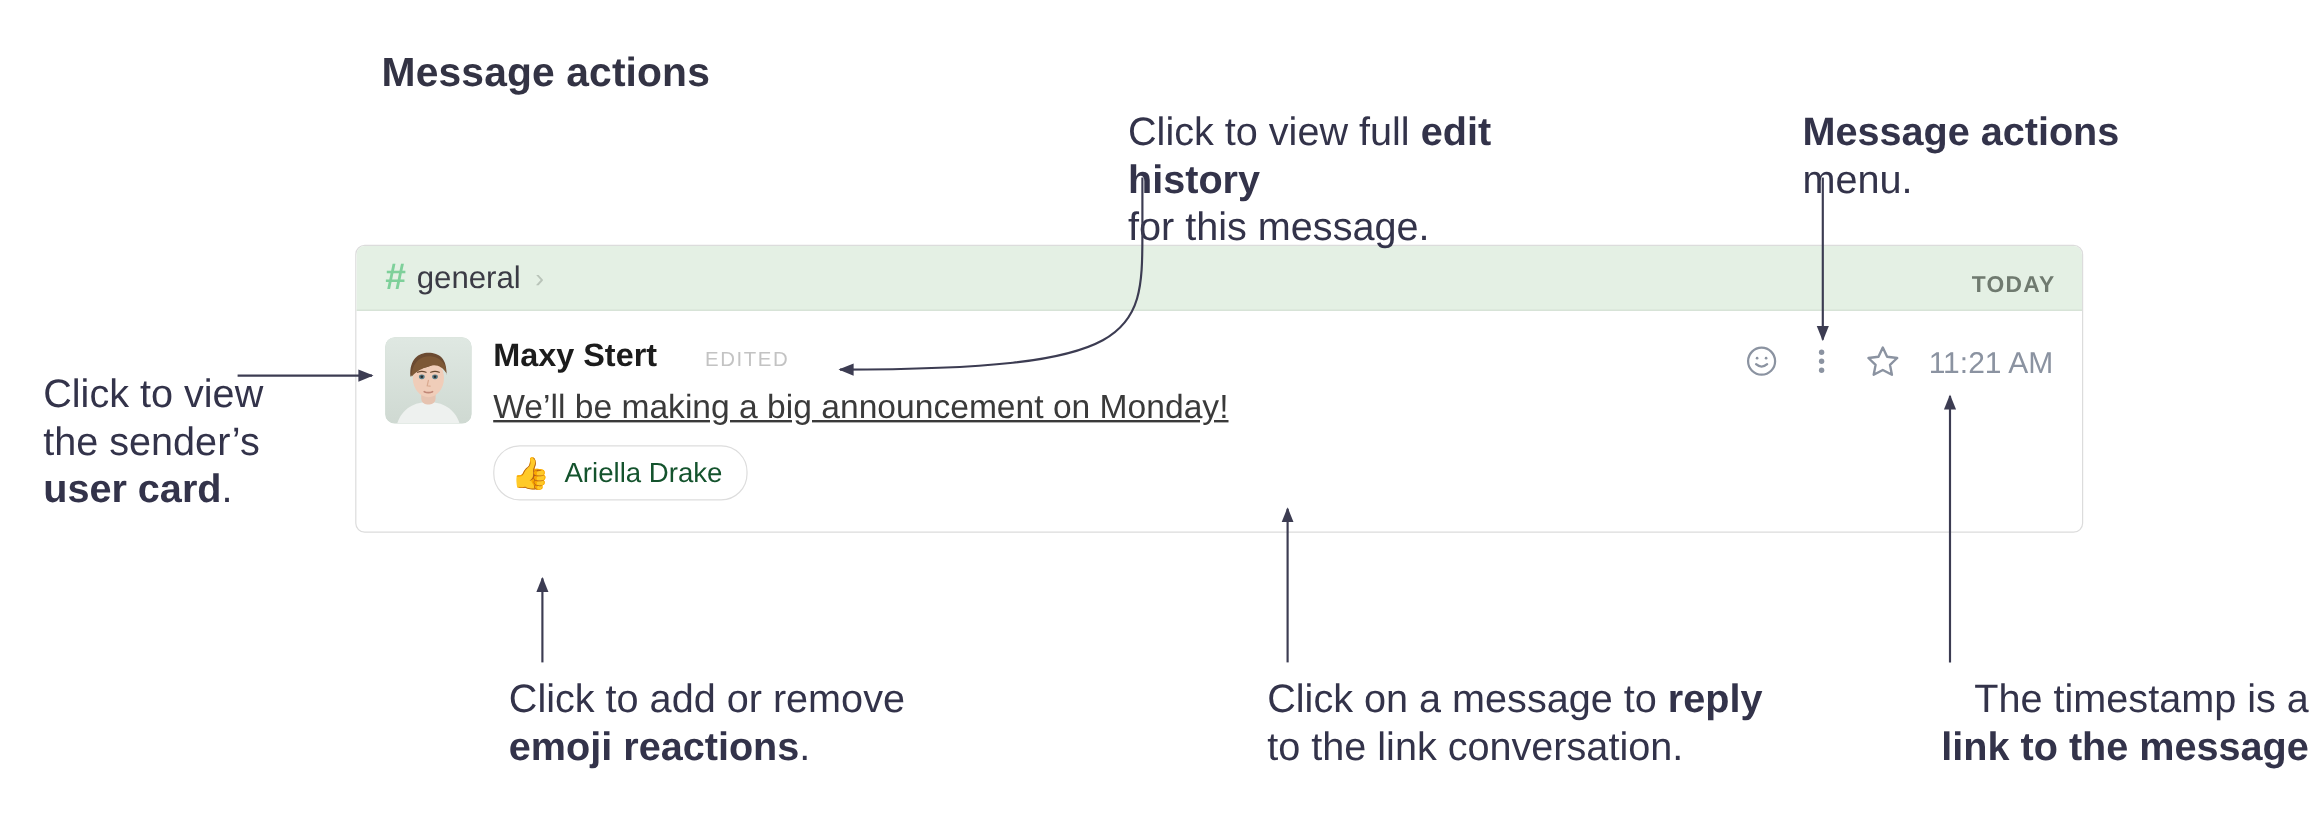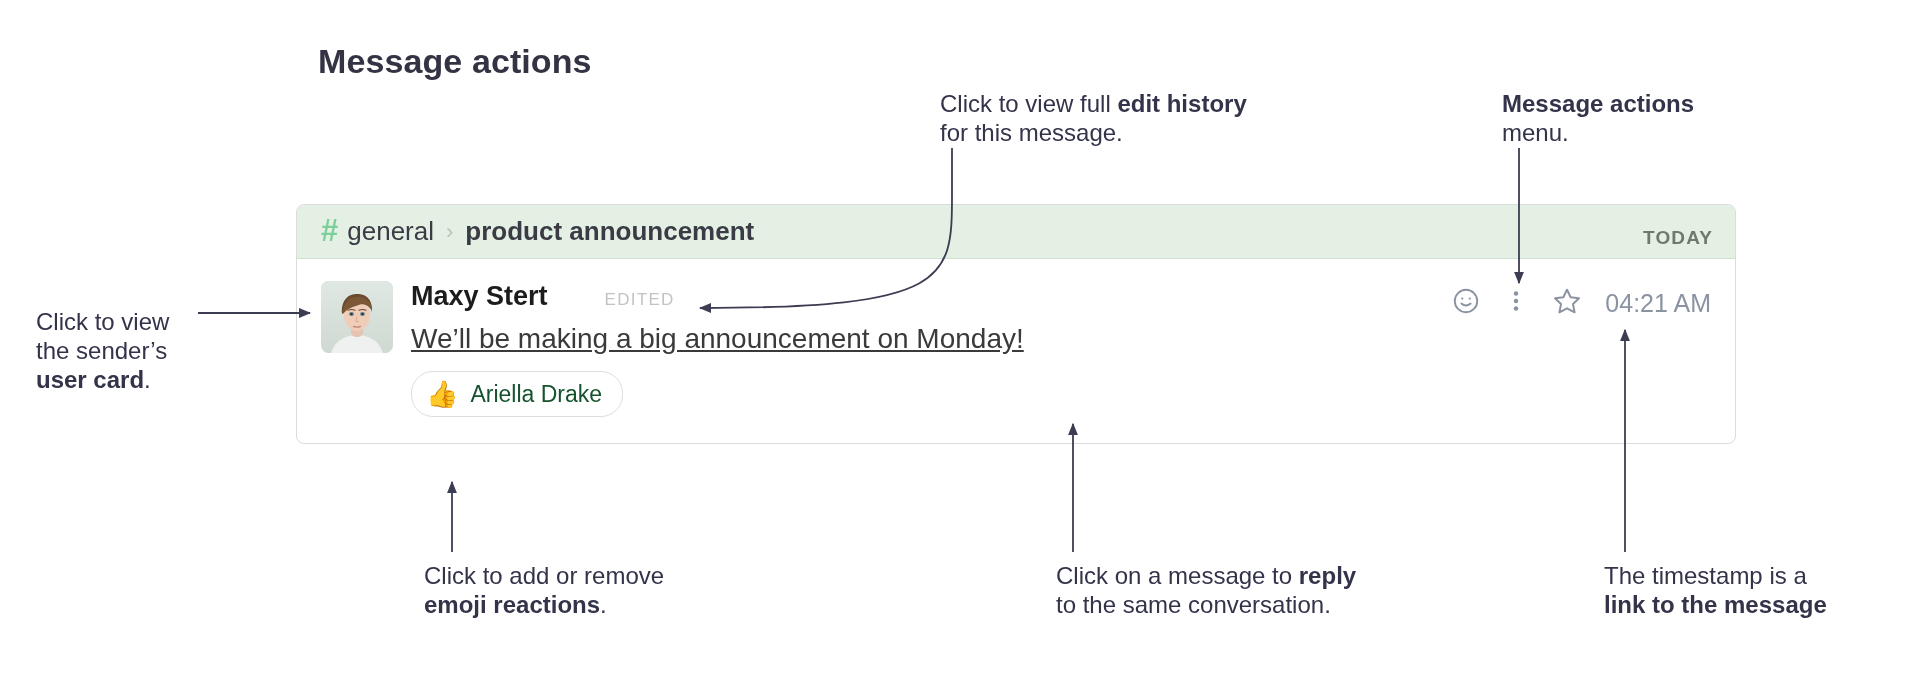--- a/index.html
+++ b/index.html
@@ -116,21 +116,20 @@
   #sender-name {
     font-size: 27px;
     font-weight: bold;
     color: #1c1c1c;
     white-space: nowrap;
   }
   #edited-tag {
     font-size: 17px;
     color: #c3c3c3;
     letter-spacing: 1.3px;
-    margin-left: 17px;
     white-space: nowrap;
   }
   #message-text {
     font-size: 28px;
     color: #3a3a3a;
     margin-top: 10px;
     white-space: nowrap;
     text-decoration: underline;
   }
 
@@ -176,32 +175,32 @@
   #timestamp {
     font-size: 25px;
     color: #8b93a1;
     margin-left: 22px;
     white-space: nowrap;
   }
 
   
   .annotation {
     position: absolute;
-    font-size: 24px;
+    font-size: 33px;
     line-height: 1.2;
     color: #33334a;
   }
   .annotation b { font-weight: bold; }
 
   #anno-user-card  { left: 36px;   top: 308px; width: 250px; }
   #anno-edit-hist  { left: 940px;  top: 90px;  width: 420px; }
   #anno-actions    { left: 1502px; top: 90px;  width: 300px; }
   #anno-emoji      { left: 424px;  top: 562px; width: 420px; }
   #anno-reply      { left: 1056px; top: 562px; width: 420px; }
-  #anno-timestamp  { left: 1604px; top: 562px; width: 320px; }
+  #anno-timestamp  { left: 1604px; top: 562px; width: 320px; text-align: right; }
 
   
   #overlay {
     position: absolute;
     left: 0; top: 0;
     width: 1924px;
     height: 696px;
     pointer-events: none;
   }
 </style>
@@ -209,21 +208,20 @@
 <body>
 
 <div id="page-title">Message actions</div>
 
 <div id="message-card">
 
   <div id="card-header">
     <span class="hash-icon">#</span>
     <span id="channel-name">general</span>
     <span class="breadcrumb-sep">›</span>
-    <span id="topic-name">product announcement</span>
     <span id="today-label">TODAY</span>
   </div>
 
   <div id="message-body">
 
     <div id="avatar">
       <svg width="72" height="72" viewBox="0 0 72 72">
         <defs>
           <linearGradient id="bgGrad" x1="0" y1="0" x2="0" y2="1">
             <stop offset="0%" stop-color="#dfe8e2"></stop>
@@ -288,21 +286,21 @@
           <circle cx="4" cy="6" r="1.8"></circle>
           <circle cx="4" cy="12" r="1.8"></circle>
           <circle cx="4" cy="18" r="1.8"></circle>
         </svg>
       </span>
       <span class="action-icon">
         <svg width="32" height="32" viewBox="0 0 24 24" fill="none" stroke="#8b93a1" stroke-width="1.5" stroke-linejoin="round">
           <path d="M12 3.5 L14.7 9.2 L21 10 L16.5 14.3 L17.7 20.5 L12 17.5 L6.3 20.5 L7.5 14.3 L3 10 L9.3 9.2 Z"></path>
         </svg>
       </span>
-      <span id="timestamp">04:21 AM</span>
+      <span id="timestamp">11:21 AM</span>
     </div>
 
   </div>
 </div>
 
 <div class="annotation" id="anno-user-card">
   <span>Click to view</span><br>
   <span>the sender’s</span><br>
   <b>user card</b><span>.</span>
 </div>
@@ -317,21 +315,21 @@
   <span>menu.</span>
 </div>
 
 <div class="annotation" id="anno-emoji">
   <span>Click to add or remove</span><br>
   <b>emoji reactions</b><span>.</span>
 </div>
 
 <div class="annotation" id="anno-reply">
   <span>Click on a message to </span><b>reply</b><br>
-  <span>to the same conversation.</span>
+  <span>to the link conversation.</span>
 </div>
 
 <div class="annotation" id="anno-timestamp">
   <span>The timestamp is a</span><br>
   <b>link to the message</b><br>
 </div>
 
 <svg id="overlay">
   <defs>
     <marker id="arrowEnd" viewBox="0 0 10 10" refX="9" refY="5" markerWidth="7" markerHeight="7" orient="auto-start-reverse">

